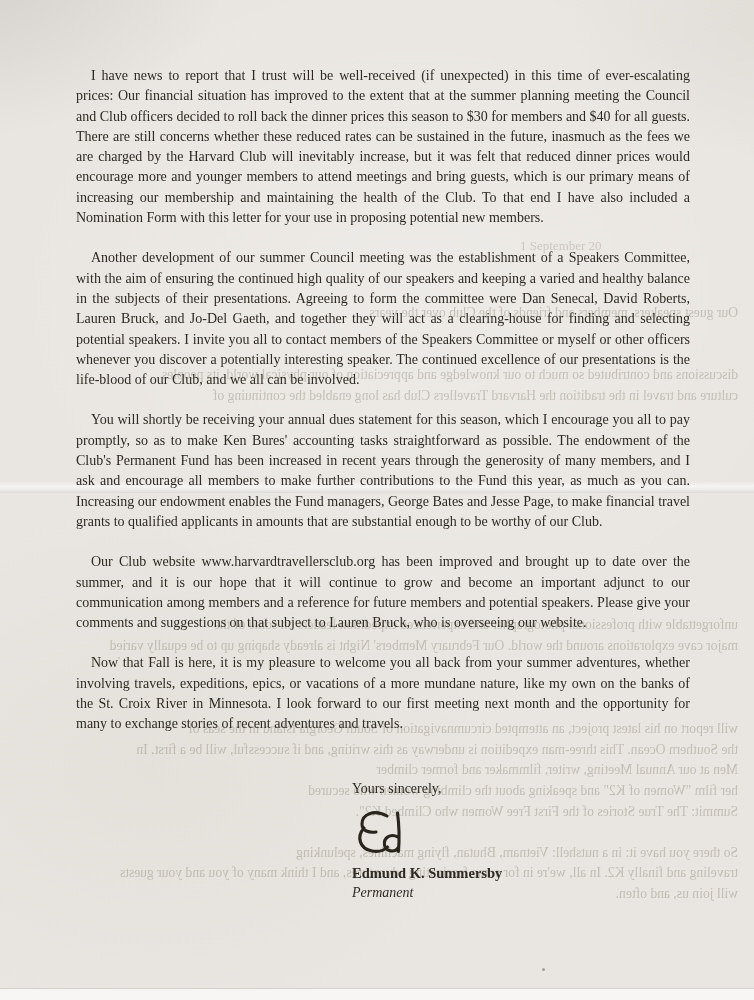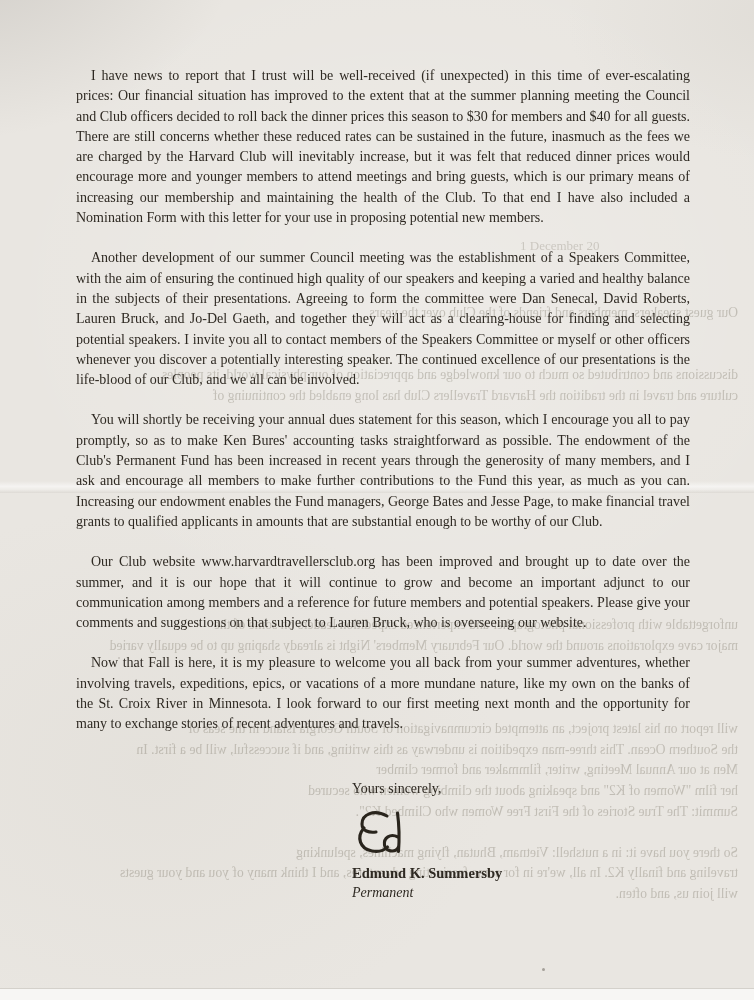--- a/index.html
+++ b/index.html
@@ -69,21 +69,21 @@
   .bl3{top:615px;}  .bl4{top:636px;}
   .bl5{top:719px;}  .bl6{top:740px;}  .bl7{top:760px;}
   .bl8{top:781px;}  .bl9{top:802px;}
   .bl10{top:843px;} .bl11{top:863px;} .bl12{top:884px;}
 </style>
 </head>
 <body>
 
 <div class="paper">
 
-  <div class="bleed-date">1 December 20</div>
+  <div class="bleed-date">1 September 20</div>
   <div class="bleed-line bl0">Our guest speakers, members and friends of the Club over the years</div>
   <div class="bleed-line bl1">discussions and contributed so much to our knowledge and appreciation of our physical world, its peoples</div>
   <div class="bleed-line bl2">culture and travel in the tradition the Harvard Travellers Club has long enabled the continuing of</div>
   <div class="bleed-line bl3">unforgettable with professional photographer and experienced expedition leaders on some of the</div>
   <div class="bleed-line bl4">major cave explorations around the world. Our February Members' Night is already shaping up to be equally varied</div>
   <div class="bleed-line bl5">will report on his latest project, an attempted circumnavigation of South Georgia Island in the seas of</div>
   <div class="bleed-line bl6">the Southern Ocean.  This three-man expedition is underway as this writing, and if successful, will be a first.  In</div>
   <div class="bleed-line bl7">Men at our Annual Meeting, writer, filmmaker and former climber</div>
   <div class="bleed-line bl8">her film "Women of K2" and speaking about the climbing women who secured</div>
   <div class="bleed-line bl9">Summit: The True Stories of the First Free Women who Climbed K2".</div>

